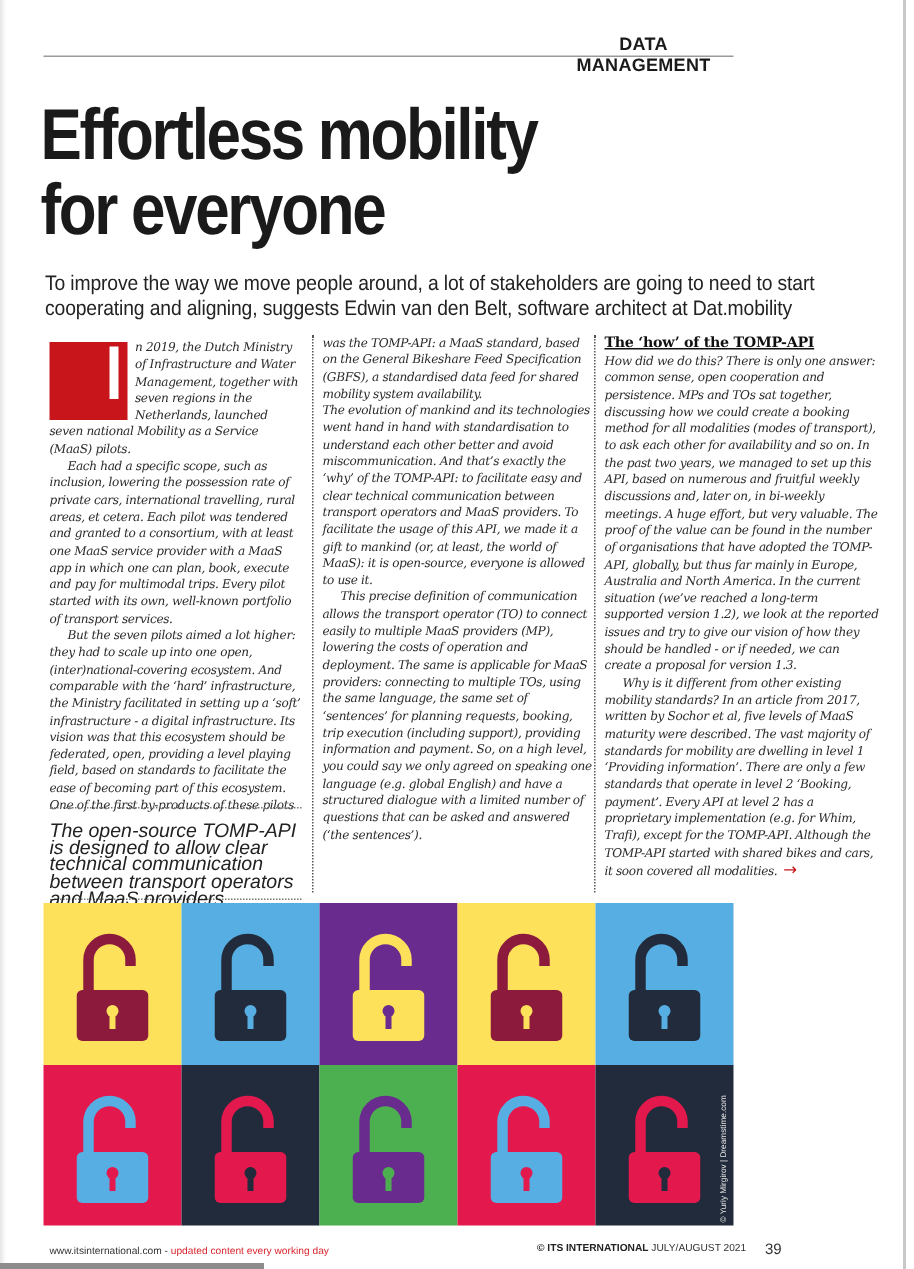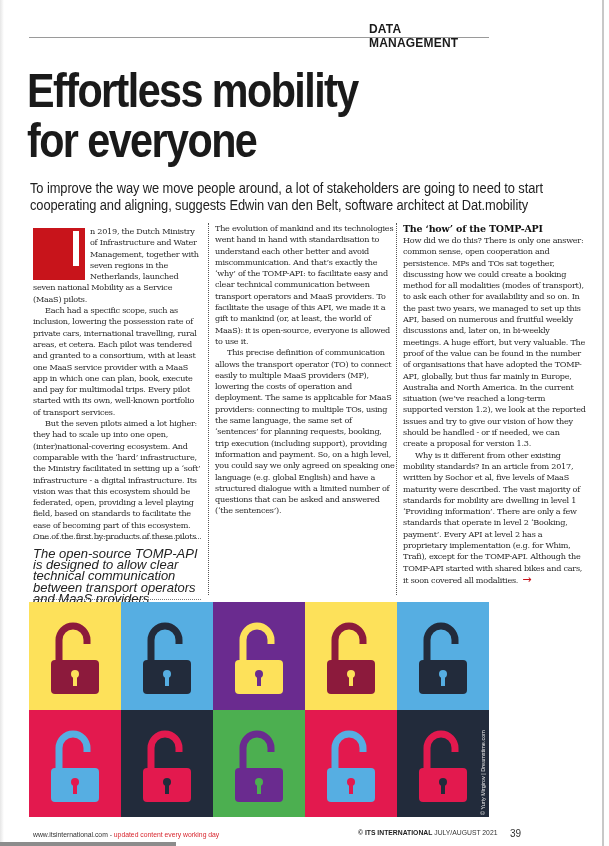--- a/index.html
+++ b/index.html
@@ -1,43 +1,43 @@
 <!DOCTYPE html>
 <html><head>
 <meta charset="utf-8">
 <style>
   * { box-sizing: border-box; margin: 0; padding: 0; }
   html, body { width: 609px; height: 846px; overflow: hidden; background: #ffffff; }
   body { position: relative; font-family: "DejaVu Serif", serif; color: #222; }
   .page-edge { position: absolute; top: 0; right: 5px; width: 2px; height: 846px; background: #c8c8c8; }
   .left-shade { position: absolute; top: 0; left: 0; width: 4px; height: 846px; background: linear-gradient(to right, #e6e6e6, #ffffff); }
 
-  .section-label { position: absolute; top: 22px; right: 120px; width: 200px; text-align: left;
+  .section-label { position: absolute; top: 22px; right: 120px; width: 200px; text-align: center;
     font-family: "Liberation Sans", sans-serif; font-weight: bold; font-size: 12px; letter-spacing: 0.2px; color: #1a1a1a; }
   .section-label { left: auto; right: 120px; }
   .top-rule { position: absolute; top: 37px; left: 29px; width: 460px; height: 1px; background: #9a9a9a; }
 
   .headline { position: absolute; top: 66px; left: 27px; width: 560px;
     font-family: "Liberation Sans", sans-serif; font-weight: bold; font-size: 48px; line-height: 50px;
     letter-spacing: -1.8px; color: #1a1a1a; transform: scaleX(0.86); transform-origin: left top; }
   .standfirst { position: absolute; top: 180px; left: 30px; width: 560px;
     font-family: "Liberation Sans", sans-serif; font-size: 14px; line-height: 17px; color: #222;
     transform: scaleX(0.92); transform-origin: left top; letter-spacing: -0.1px; }
 
   .col { position: absolute; font-family: "DejaVu Serif", serif; font-size: 8.1px; line-height: 11.3px; color: #2a2a2a; letter-spacing: -0.25px; }
-  .col p { margin: 0; text-align: left; }
+  .col p { margin: 0; text-align: left; font-style: italic; }
   .col p.indent { text-indent: 12px; }
   .col-1 { top: 226px; left: 33px; width: 168px; }
   .col-2 { top: 223px; left: 208px; width: 188px; padding-left: 6px; border-left: 1px dotted #555; height: 372px; }
   .col-3 { top: 223px; left: 396px; width: 190px; padding-left: 6px; border-left: 1px dotted #555; height: 372px; }
 
   .dropcap { float: left; width: 52px; height: 52px; background: #c8141b; margin: 2px 5px 0 0; position: relative; }
   .dropcap span { position: absolute; right: 6px; top: 3px; width: 6px; height: 35px; background: #fff; display:block; }
 
-  .subhead { font-weight: bold; font-size: 9.5px; line-height: 12px; color: #111; margin-top: 8px; letter-spacing: -0.2px; }
+  .subhead { font-weight: bold; font-size: 9.5px; line-height: 12px; color: #111; margin-top: 8px; letter-spacing: -0.2px; text-decoration: underline; }
   .subhead.first { margin-top: 0; }
 
   .pullquote { position: absolute; top: 538px; left: 33px; width: 168px; border-top: 1px dotted #777; border-bottom: 1px dotted #777;
     padding: 9px 0 6px 0; font-family: "Liberation Sans", sans-serif; font-style: italic; font-size: 13px; line-height: 11.2px; color: #222; height: 62px; }
 
   .cont-arrow { color: #c8141b; font-family: "DejaVu Sans", sans-serif; font-size: 11px; margin-left: 4px; }
 
   .image-grid { position: absolute; top: 602px; left: 29px; width: 460px; height: 215px; display: grid; grid-template-columns: repeat(5, 92px); grid-template-rows: 108px 107px; }
   .tile { position: relative; overflow: hidden; }
   .tile svg { position: absolute; left: 22px; top: 20px; width: 48px; height: 72px; }
@@ -74,20 +74,21 @@
 
   </div>
   <p>n 2019, the Dutch Ministry of Infrastructure and Water Management, together with seven regions in the Netherlands, launched seven national Mobility as a Service (MaaS) pilots.</p>
   <p class="indent">Each had a specific scope, such as inclusion, lowering the possession rate of private cars, international travelling, rural areas, et cetera. Each pilot was tendered and granted to a consortium, with at least one MaaS service provider with a MaaS app in which one can plan, book, execute and pay for multimodal trips. Every pilot started with its own, well-known portfolio of transport services.</p>
   <p class="indent">But the seven pilots aimed a lot higher: they had to scale up into one open, (inter)national-covering ecosystem. And comparable with the ‘hard’ infrastructure, the Ministry facilitated in setting up a ‘soft’ infrastructure - a digital infrastructure. Its vision was that this ecosystem should be federated, open, providing a level playing field, based on standards to facilitate the ease of becoming part of this ecosystem. One of the first by-products of these pilots</p>
 </div>
 
 <div class="pullquote">The open-source TOMP-API is designed to allow clear technical communication between transport operators and MaaS providers</div>
 
 <div class="col col-2">
+  <p>was the TOMP-API: a MaaS standard, based on the General Bikeshare Feed Specification (GBFS), a standardised data feed for shared mobility system availability.</p>
   <p>The evolution of mankind and its technologies went hand in hand with standardisation to understand each other better and avoid miscommunication. And that’s exactly the ‘why’ of the TOMP-API: to facilitate easy and clear technical communication between transport operators and MaaS providers. To facilitate the usage of this API, we made it a gift to mankind (or, at least, the world of MaaS): it is open-source, everyone is allowed to use it.</p>
   <p class="indent">This precise definition of communication allows the transport operator (TO) to connect easily to multiple MaaS providers (MP), lowering the costs of operation and deployment. The same is applicable for MaaS providers: connecting to multiple TOs, using the same language, the same set of ‘sentences’ for planning requests, booking, trip execution (including support), providing information and payment. So, on a high level, you could say we only agreed on speaking one language (e.g. global English) and have a structured dialogue with a limited number of questions that can be asked and answered (‘the sentences’).</p>
 </div>
 
 <div class="col col-3">
   <div class="subhead first">The ‘how’ of the TOMP-API</div>
   <p>How did we do this? There is only one answer: common sense, open cooperation and persistence. MPs and TOs sat together, discussing how we could create a booking method for all modalities (modes of transport), to ask each other for availability and so on. In the past two years, we managed to set up this API, based on numerous and fruitful weekly discussions and, later on, in bi-weekly meetings. A huge effort, but very valuable. The proof of the value can be found in the number of organisations that have adopted the TOMP-API, globally, but thus far mainly in Europe, Australia and North America. In the current situation (we’ve reached a long-term supported version 1.2), we look at the reported issues and try to give our vision of how they should be handled - or if needed, we can create a proposal for version 1.3.</p>
   <p class="indent"><span>Why is it different from other existing mobility standards? In an article from 2017, written by Sochor et al, five levels of MaaS maturity were described. The vast majority of standards for mobility are dwelling in level 1 ‘Providing information’. There are only a few standards that operate in level 2 ‘Booking, payment’. Every API at level 2 has a proprietary implementation (e.g. for Whim, Trafi), except for the TOMP-API. Although the TOMP-API started with shared bikes and cars, it soon covered all modalities.</span><span class="cont-arrow">→</span></p>
 </div>
 

